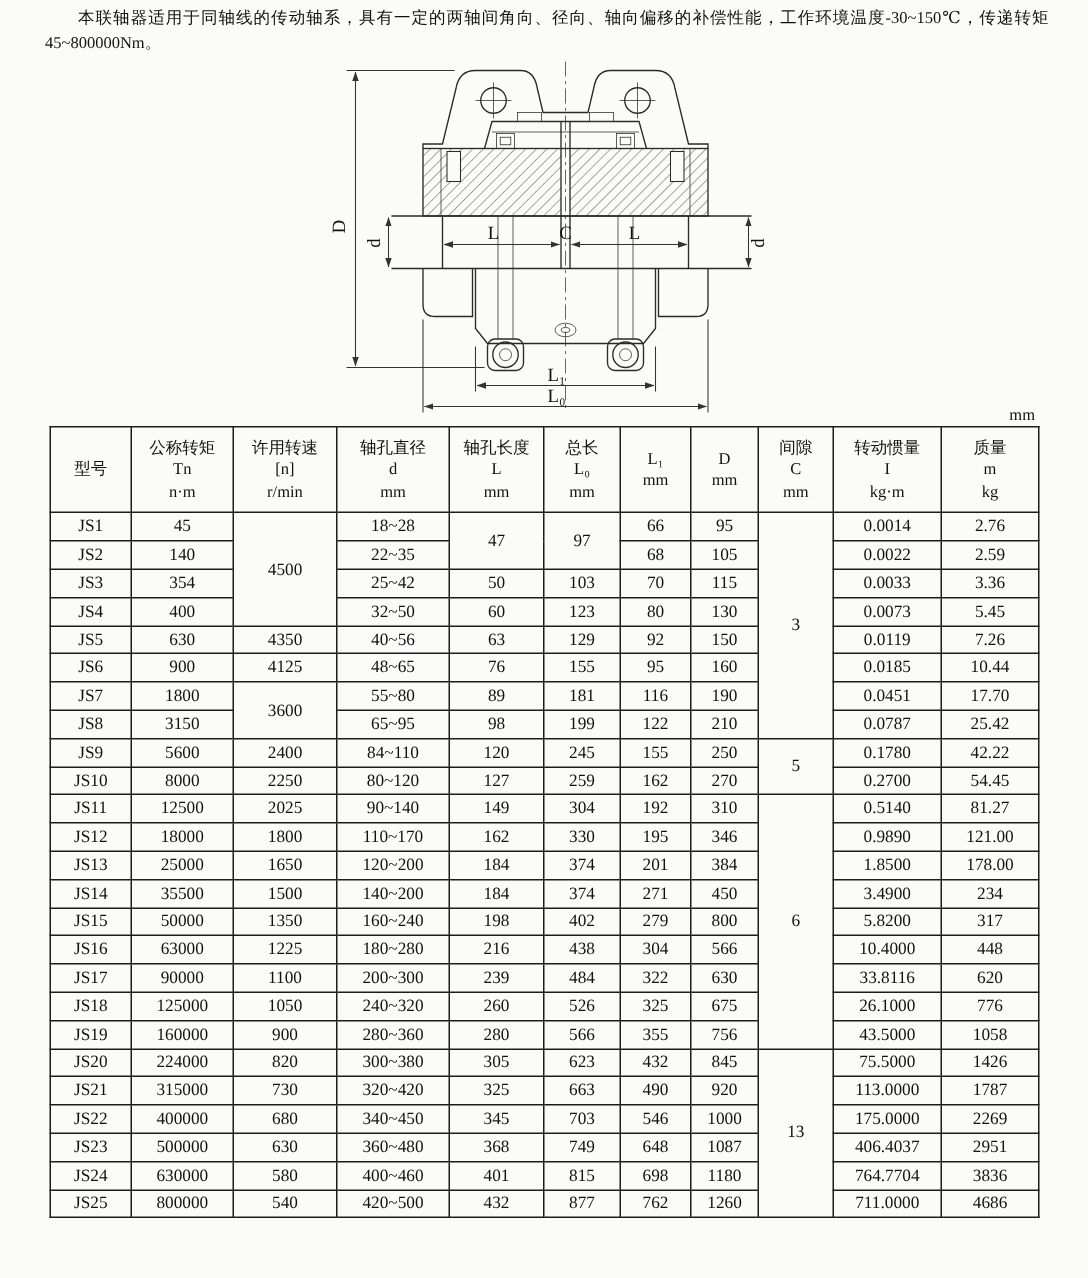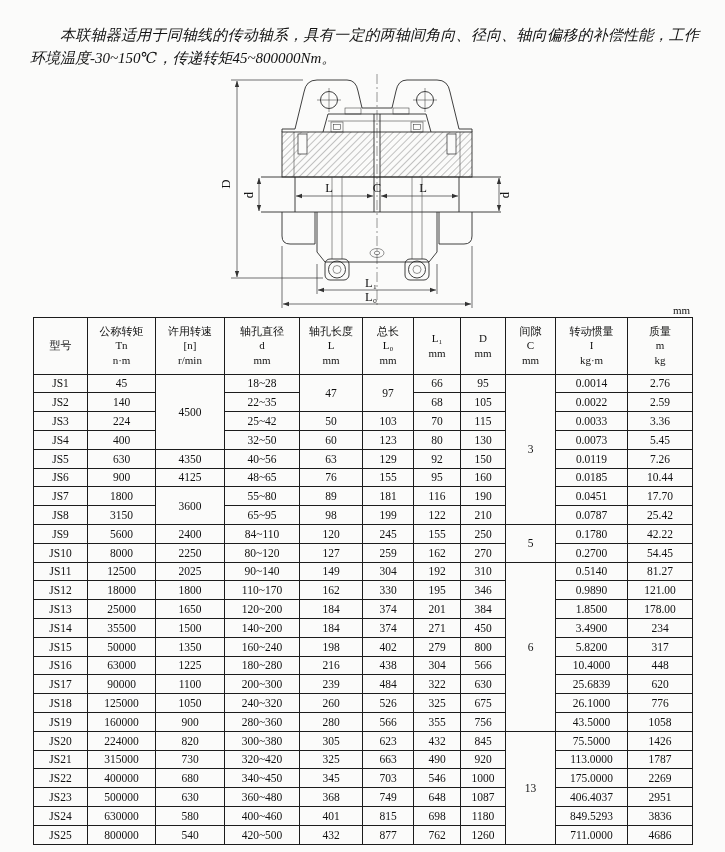--- a/index.html
+++ b/index.html
@@ -2,23 +2,23 @@
 <html><head>
 <meta charset="utf-8">
 <style>
   html,body{margin:0;padding:0;}
   body{
     width:725px;height:852px;overflow:hidden;
     background:#fbfbfa;color:#111;
     font-family:"Liberation Serif","DejaVu Serif",serif;
   }
   .intro{
-    margin:24px 26px 0 30px;
-    font-size:15px;line-height:1.52;
-    text-align:justify;text-indent:2em;font-style:italic;
+    margin:4px 26px 0 30px;
+    font-size:11px;line-height:1.52;
+    text-align:justify;text-indent:2em;
   }
   .drawing-wrap{width:372px;height:240px;margin:2px auto 0;}
   .drawing-wrap svg{display:block;}
   .dwg{stroke:#2a2a2a;stroke-width:0.9;fill:none;}
   .dwg-thin{stroke:#3a3a3a;stroke-width:0.55;fill:none;}
   .dim{stroke:#333;stroke-width:0.7;fill:none;}
   .cl{stroke:#444;stroke-width:0.55;stroke-dasharray:10 3 2 3;fill:none;}
   .dimtext{font-family:"Liberation Serif","DejaVu Serif",serif;font-size:12.5px;fill:#111;}
   .table-title{
     position:relative;width:659px;margin:5px 0 3px 33px;
@@ -244,21 +244,21 @@
         <td>JS2</td>
         <td>140</td>
         <td>22~35</td>
         <td>68</td>
         <td>105</td>
         <td>0.0022</td>
         <td>2.59</td>
       </tr>
       <tr>
         <td>JS3</td>
-        <td>224</td>
+        <td>354</td>
         <td>25~42</td>
         <td>50</td>
         <td>103</td>
         <td>70</td>
         <td>115</td>
         <td>0.0033</td>
         <td>3.36</td>
       </tr>
       <tr>
         <td>JS4</td>
@@ -418,21 +418,21 @@
       </tr>
       <tr>
         <td>JS17</td>
         <td>90000</td>
         <td>1100</td>
         <td>200~300</td>
         <td>239</td>
         <td>484</td>
         <td>322</td>
         <td>630</td>
-        <td>25.6839</td>
+        <td>33.8116</td>
         <td>620</td>
       </tr>
       <tr>
         <td>JS18</td>
         <td>125000</td>
         <td>1050</td>
         <td>240~320</td>
         <td>260</td>
         <td>526</td>
         <td>325</td>
@@ -503,21 +503,21 @@
       </tr>
       <tr>
         <td>JS24</td>
         <td>630000</td>
         <td>580</td>
         <td>400~460</td>
         <td>401</td>
         <td>815</td>
         <td>698</td>
         <td>1180</td>
-        <td>849.5293</td>
+        <td>764.7704</td>
         <td>3836</td>
       </tr>
       <tr>
         <td>JS25</td>
         <td>800000</td>
         <td>540</td>
         <td>420~500</td>
         <td>432</td>
         <td>877</td>
         <td>762</td>

